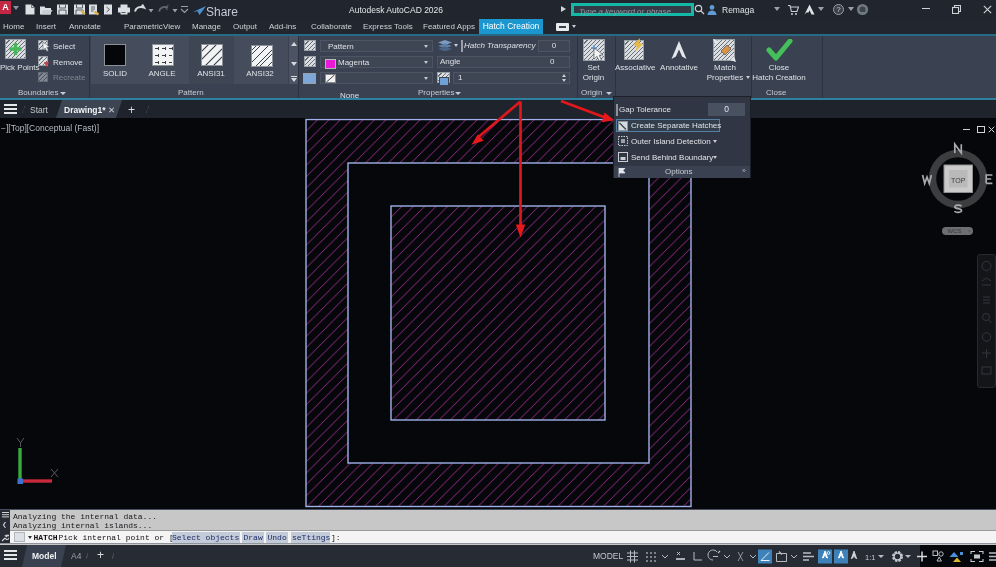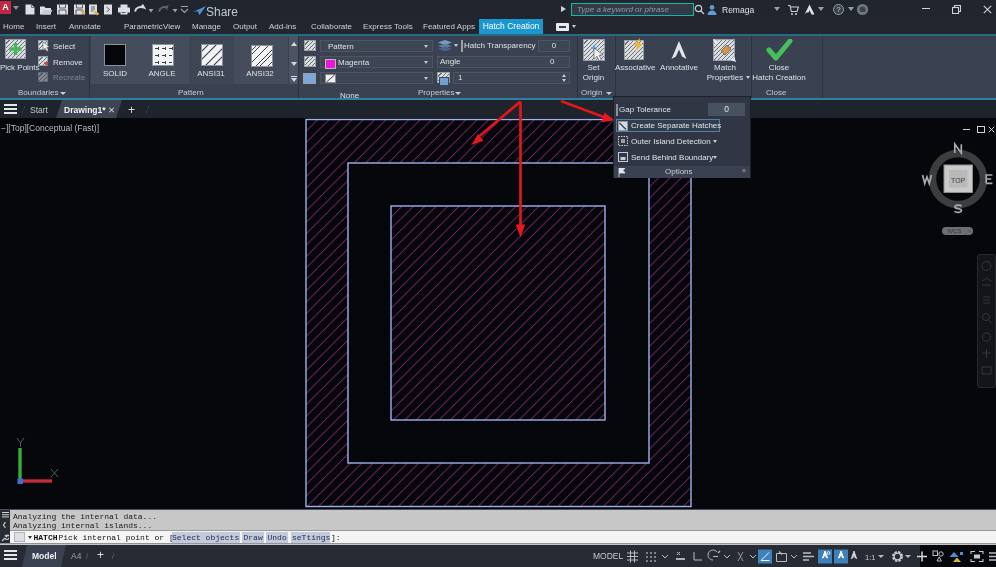--- a/index.html
+++ b/index.html
@@ -65,22 +65,23 @@
         <path d="M99.5 9.5h4" stroke="#565c66"></path>
       <path d="M113 8.5c1-4,5-5.5,9-4l-1.8-3M121.5 2l-3,2.2" stroke="#d6dade" stroke-width="2" fill="none"></path>
       <path d="M126.5 6h5l-2.5,3.5z" fill="#9aa0a8"></path>
       <path d="M137 8.5c1-4,5-5.5,9-4" stroke="#60666e" stroke-width="2" fill="none"></path>
         <path d="M146.5 2l-3,2.2l2,3" stroke="#60666e" fill="none"></path>
       <path d="M150.5 6h5l-2.5,3.5z" fill="#9aa0a8"></path>
       <path d="M159 3.5h7M159 6l3.5,3.5l3.5-3.5" fill="none" stroke="#9aa0a8" stroke-width="1.1"></path>
       <path d="M171 9l13-6l-6.5,9l-2-3.8z" fill="#4e8fd0"></path>
     </svg>
     <div class="abs" style="left:206px;top:5px;font-size:12px;color:#c2cbd8;">Share</div>
+    <div class="abs" style="left:349px;top:5px;width:300px;font-size:8.5px;color:#e3e6ea;">Autodesk AutoCAD 2026</div>
     <div class="abs" style="left:561px;top:6px;width:0;height:0;border-top:3.5px solid transparent;border-bottom:3.5px solid transparent;border-left:5px solid #cfd3d8;"></div>
-    <div class="abs" style="left:571px;top:3px;width:123px;height:13px;background:#333945;border:1px solid #14b8a6;box-sizing:border-box;">
+    <div class="abs" style="left:571px;top:3px;width:123px;height:13px;background:#333945;border:3px solid #14b8a6;box-sizing:border-box;">
       <span style="position:absolute;left:5px;top:1px;font-size:8px;font-style:italic;color:#9098a4;">Type a keyword or phrase</span>
     </div>
     <svg class="abs" style="left:694px;top:4px;" width="11" height="11" viewBox="0 0 11 11">
         <circle cx="4.5" cy="4.5" r="3.2" fill="none" stroke="#c9cdd3" stroke-width="1.2"></circle>
         <path d="M7 7l3 3" stroke="#c9cdd3" stroke-width="1.3"></path>
       </svg>
     <svg class="abs" style="left:706px;top:4px;" width="12" height="12" viewBox="0 0 12 12">
         <circle cx="6" cy="3.4" r="2.4" fill="#5f9bd6"></circle>
         <path d="M1.5 11c0-3,2-4.6,4.5-4.6s4.5,1.6,4.5,4.6z" fill="#5f9bd6"></path>
       </svg>
@@ -217,21 +218,21 @@
 
     <svg class="abs" style="left:438px;top:4px;" width="14" height="11" viewBox="0 0 14 11">
         <g fill="#7b9cc0">
           <path d="M7 0L14 2.5L7 5L0 2.5z"></path>
           <path d="M7 3.5L14 6L7 8.5L0 6z" fill="#5e7fa6"></path>
           <path d="M7 6.5L14 9L7 11.5L0 9z" fill="#4a6487"></path>
         </g>
       </svg>
     <div class="abs" style="left:454px;top:8px;width:0;height:0;border-left:2.5px solid transparent;border-right:2.5px solid transparent;border-top:3.5px solid #c9ced6;"></div>
     <div class="abs" style="left:461px;top:3.5px;width:1.6px;height:12px;background:#9aa1ab;"></div>
-    <div class="abs" style="left:464px;top:5px;font-size:8px;color:#dde1e6;">Hatch Transparency</div>
+    <div class="abs" style="left:464px;top:5px;font-size:8px;color:#dde1e6;font-style:italic;">Hatch Transparency</div>
     <div class="abs" style="left:538px;top:3.5px;width:32px;height:12px;background:#3e4553;border:1px solid #4d5565;box-sizing:border-box;font-size:8px;color:#dde1e6;text-align:center;line-height:10px;">0</div>
 
     <div class="abs" style="left:437px;top:19.5px;width:133px;height:12px;background:#3e4553;border:1px solid #4d5565;box-sizing:border-box;"></div>
     <div class="abs" style="left:440px;top:21px;font-size:8px;color:#dde1e6;">Angle</div>
     <div class="abs" style="left:550px;top:21px;font-size:8px;color:#dde1e6;">0</div>
 
     <div class="hatchsq" style="left:437px;top:36px;width:13px;height:11px;"></div>
     <div class="abs" style="left:439px;top:41px;width:8px;height:7px;background:#6fa0d8;border:1px solid #3c444c;"></div>
     <div class="abs" style="left:453px;top:35.5px;width:117px;height:12px;background:#3e4553;border:1px solid #4d5565;box-sizing:border-box;"></div>
     <div class="abs" style="left:458px;top:37px;font-size:8px;color:#dde1e6;">1</div>

